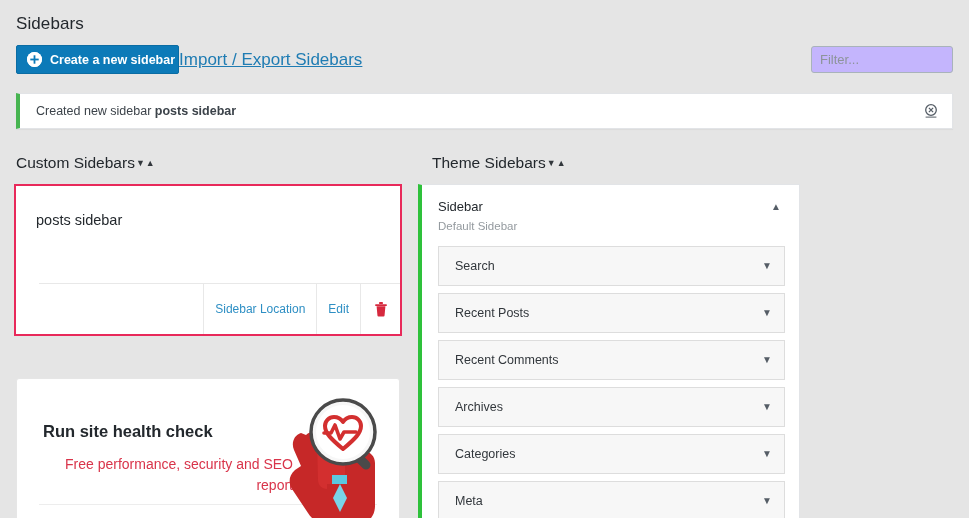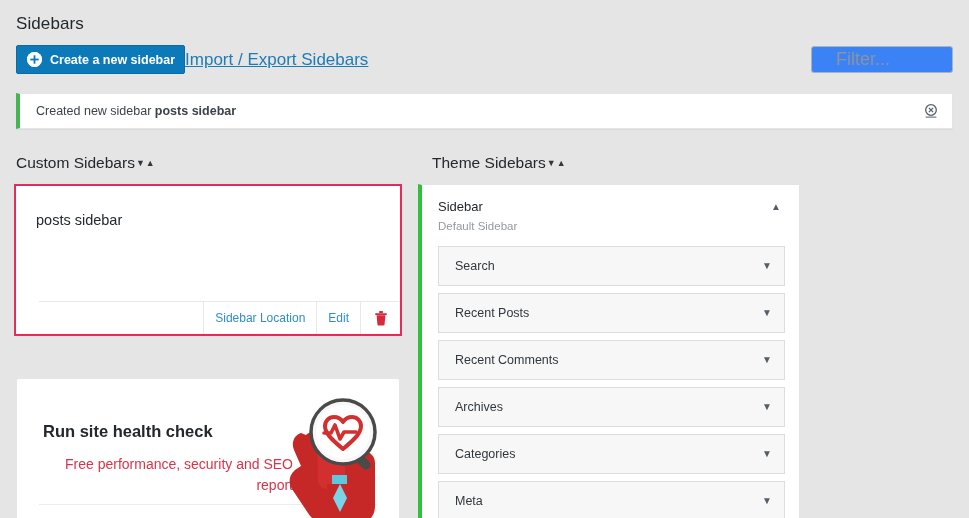--- a/index.html
+++ b/index.html
@@ -18,21 +18,21 @@
   .page-title {
     position: absolute; left: 16px; top: 14px;
     font-size: 17px; font-weight: 400; color: #23282d;
     letter-spacing: .1px;
   }
 
   .actions-row { position: absolute; left: 16px; top: 45px; display: flex; align-items: center; }
 
   .btn-primary {
     display: inline-flex; align-items: center; gap: 8px;
-    height: 29px; padding: 0 9px 0 10px;
+    height: 29px; padding: 0 3px 0 10px;
     background: #0c7ab8; border: 1px solid #0a6ca3; border-radius: 2px;
     color: #fff; font-size: 12.5px; font-weight: 700; cursor: pointer;
     white-space: nowrap;
   }
   .plus-icon {
     width: 15px; height: 15px; border-radius: 50%;
     background: #fff; color: #0c7ab8;
     display: inline-flex; align-items: center; justify-content: center;
     font-size: 14px; font-weight: 700; line-height: 1; flex: none;
   }
@@ -40,22 +40,22 @@
 
   .link-plain {
     color: #1f7cb3; font-size: 17px;
     text-decoration: underline; cursor: pointer;
   }
 
   .filter-input {
     position: absolute; right: 16px; top: 46px;
     width: 142px; height: 27px;
     border: 1px solid #a9b3ba; border-radius: 3px;
-    background: #3b82f6; padding: 0 24px;
-    font-family: "Liberation Sans", sans-serif; font-size: 18px; color: #32373c;
+    background: #c4b5fd; padding: 0 8px;
+    font-family: "Liberation Sans", sans-serif; font-size: 13px; color: #32373c;
   }
   .filter-input::placeholder { color: #8d949a; }
 
   
   .notice {
     position: absolute; left: 16px; top: 93px;
     width: 937px; height: 36px;
     background: #fff; border: 1px solid #e2e4e7;
     border-left: 4px solid #46b450;
     display: flex; align-items: center;
@@ -84,21 +84,21 @@
   
   .custom-card {
     position: absolute; left: 14px; top: 184px;
     width: 388px; height: 152px;
     background: #fff; border: 2px solid #e8295a;
     display: flex; flex-direction: column;
   }
   .custom-card-body { flex: 1; padding: 26px 20px 0; }
   .custom-card-name { font-size: 14.5px; color: #23282d; }
   .custom-card-footer {
-    height: 33px; border-top: 1px solid #e8e8e8;
+    height: 51px; border-top: 1px solid #e8e8e8;
     display: flex; align-items: stretch; justify-content: flex-end;
     background: #fff;
     margin-left: 23px;
   }
   .footer-link {
     display: flex; align-items: center; padding: 0 11px;
     border-left: 1px solid #e8e8e8;
     color: #2e8fc4; font-size: 12px; cursor: pointer; white-space: nowrap;
   }
   .footer-trash {

